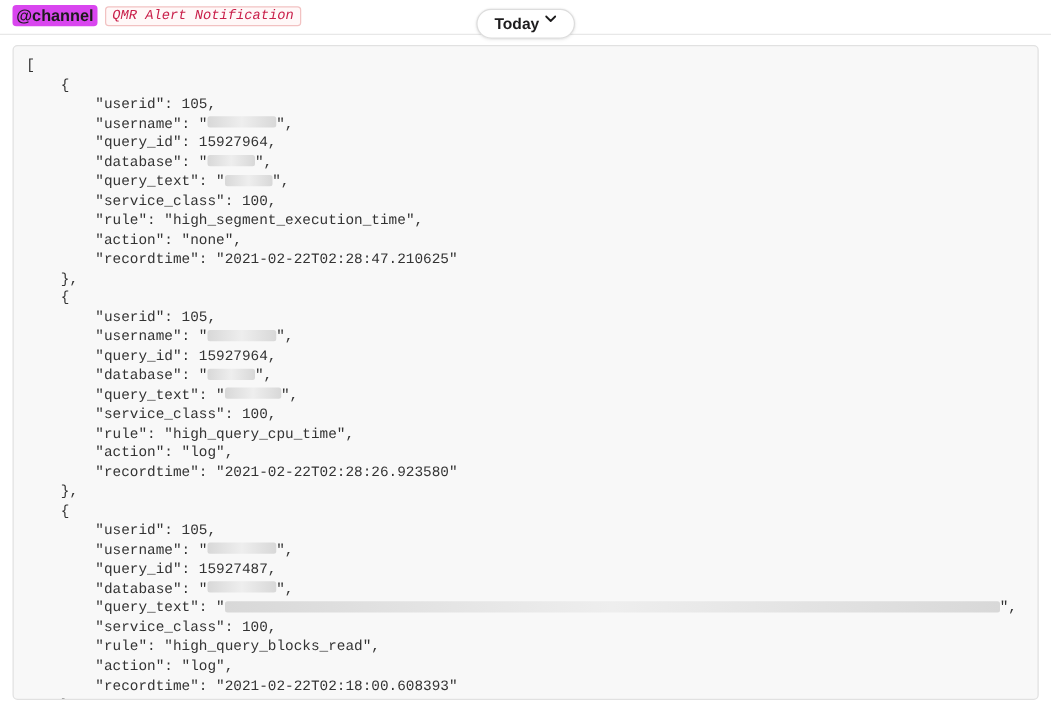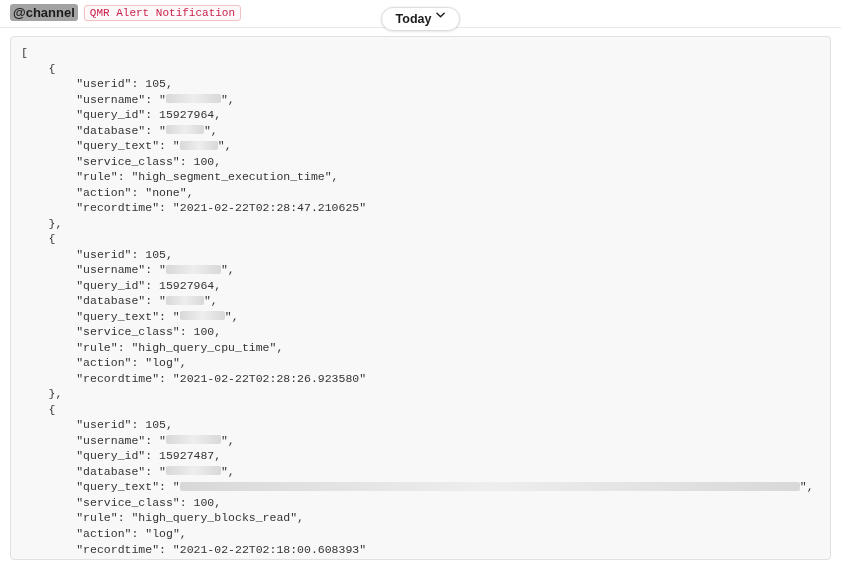--- a/index.html
+++ b/index.html
@@ -17,36 +17,37 @@
     }
     .header {
       display: flex;
       align-items: center;
       padding: 4px 10px 6px 10px;
       border-bottom: 1px solid #e8e8e8;
       position: relative;
       height: 28px;
     }
     .mention {
-      background: #a3a3a3;
+      background: #d946ef;
       color: #1d1c1d;
       font-weight: 600;
       font-size: 13px;
       padding: 1px 3px;
       border-radius: 3px;
       margin-right: 6px;
     }
     .tag {
       border: 1px solid #f2c2c2;
       color: #c91f4a;
       font-family: Monaco, Menlo, Consolas, "Courier New", monospace;
       font-size: 11px;
       padding: 1px 5px;
       border-radius: 3px;
       background: #fff8f8;
+      font-style: italic;
     }
     .date-pill {
       position: absolute;
       left: 50%;
       transform: translateX(-50%);
       top: 7px;
       background: #ffffff;
       border: 1px solid #ddd;
       border-radius: 24px;
       padding: 4px 14px;

